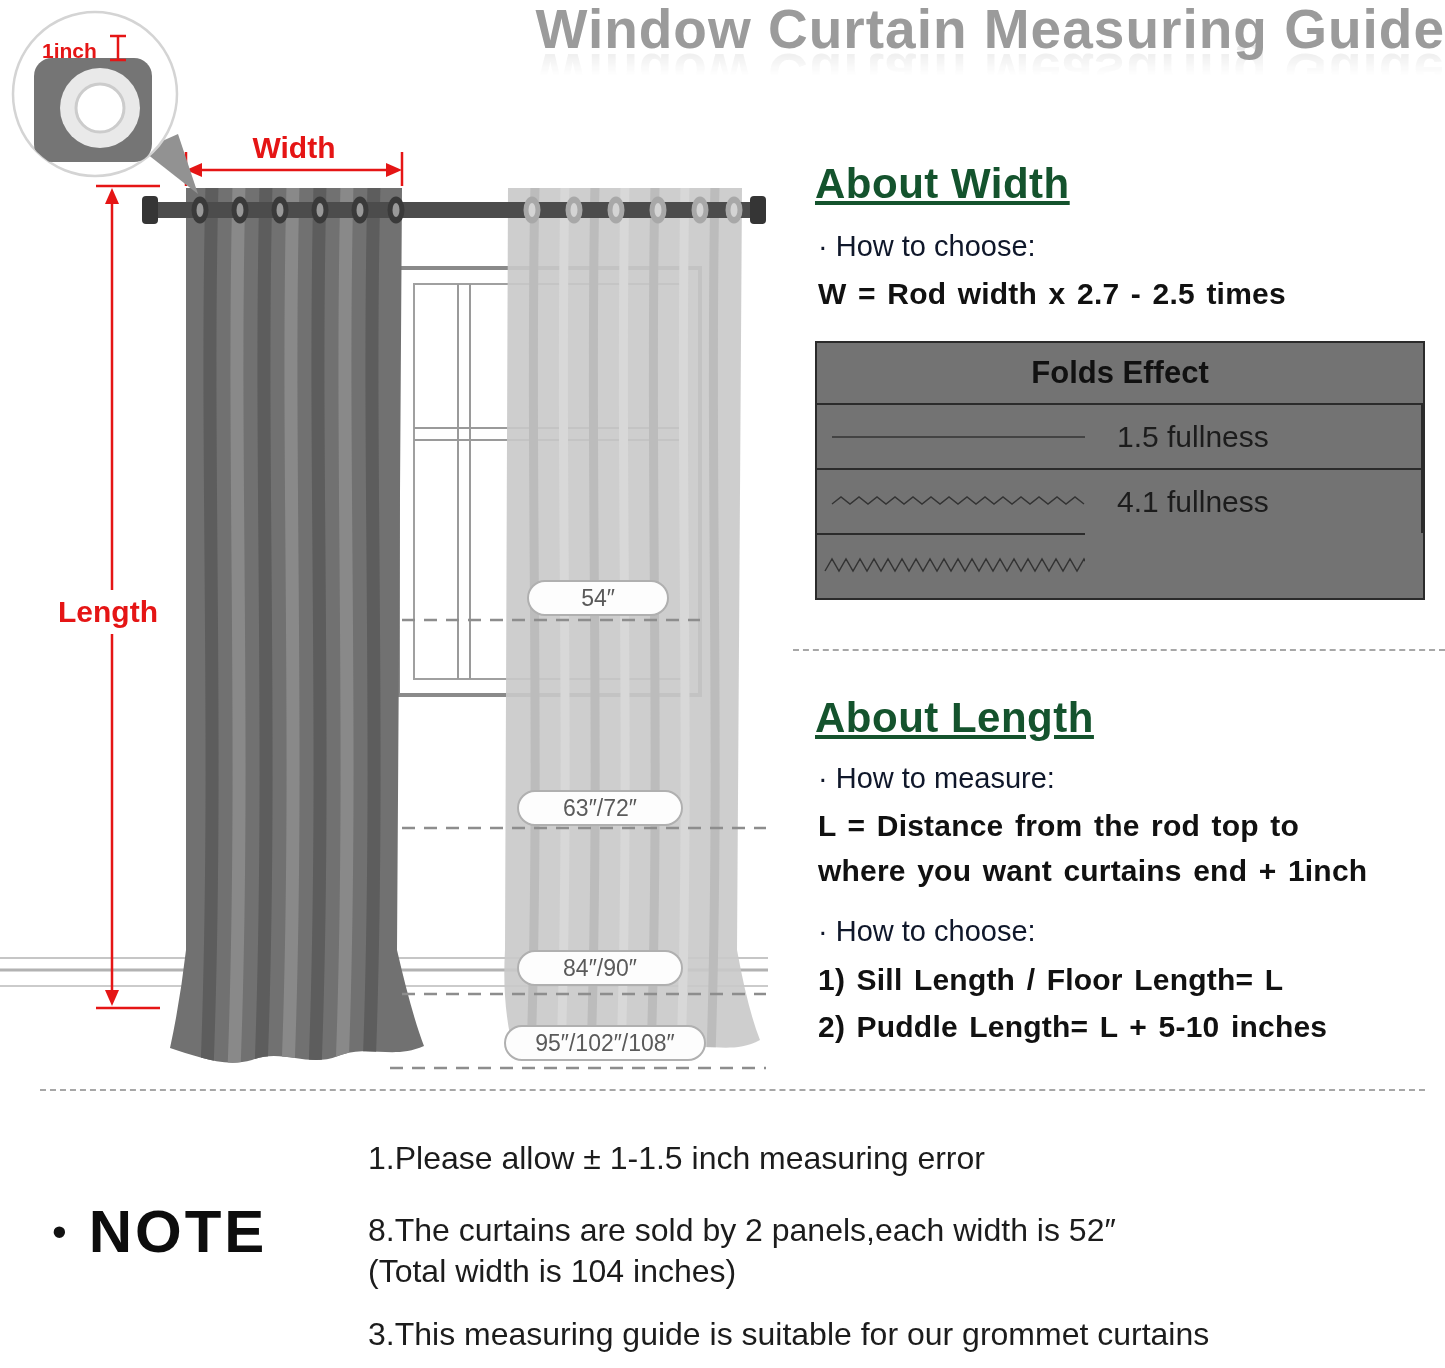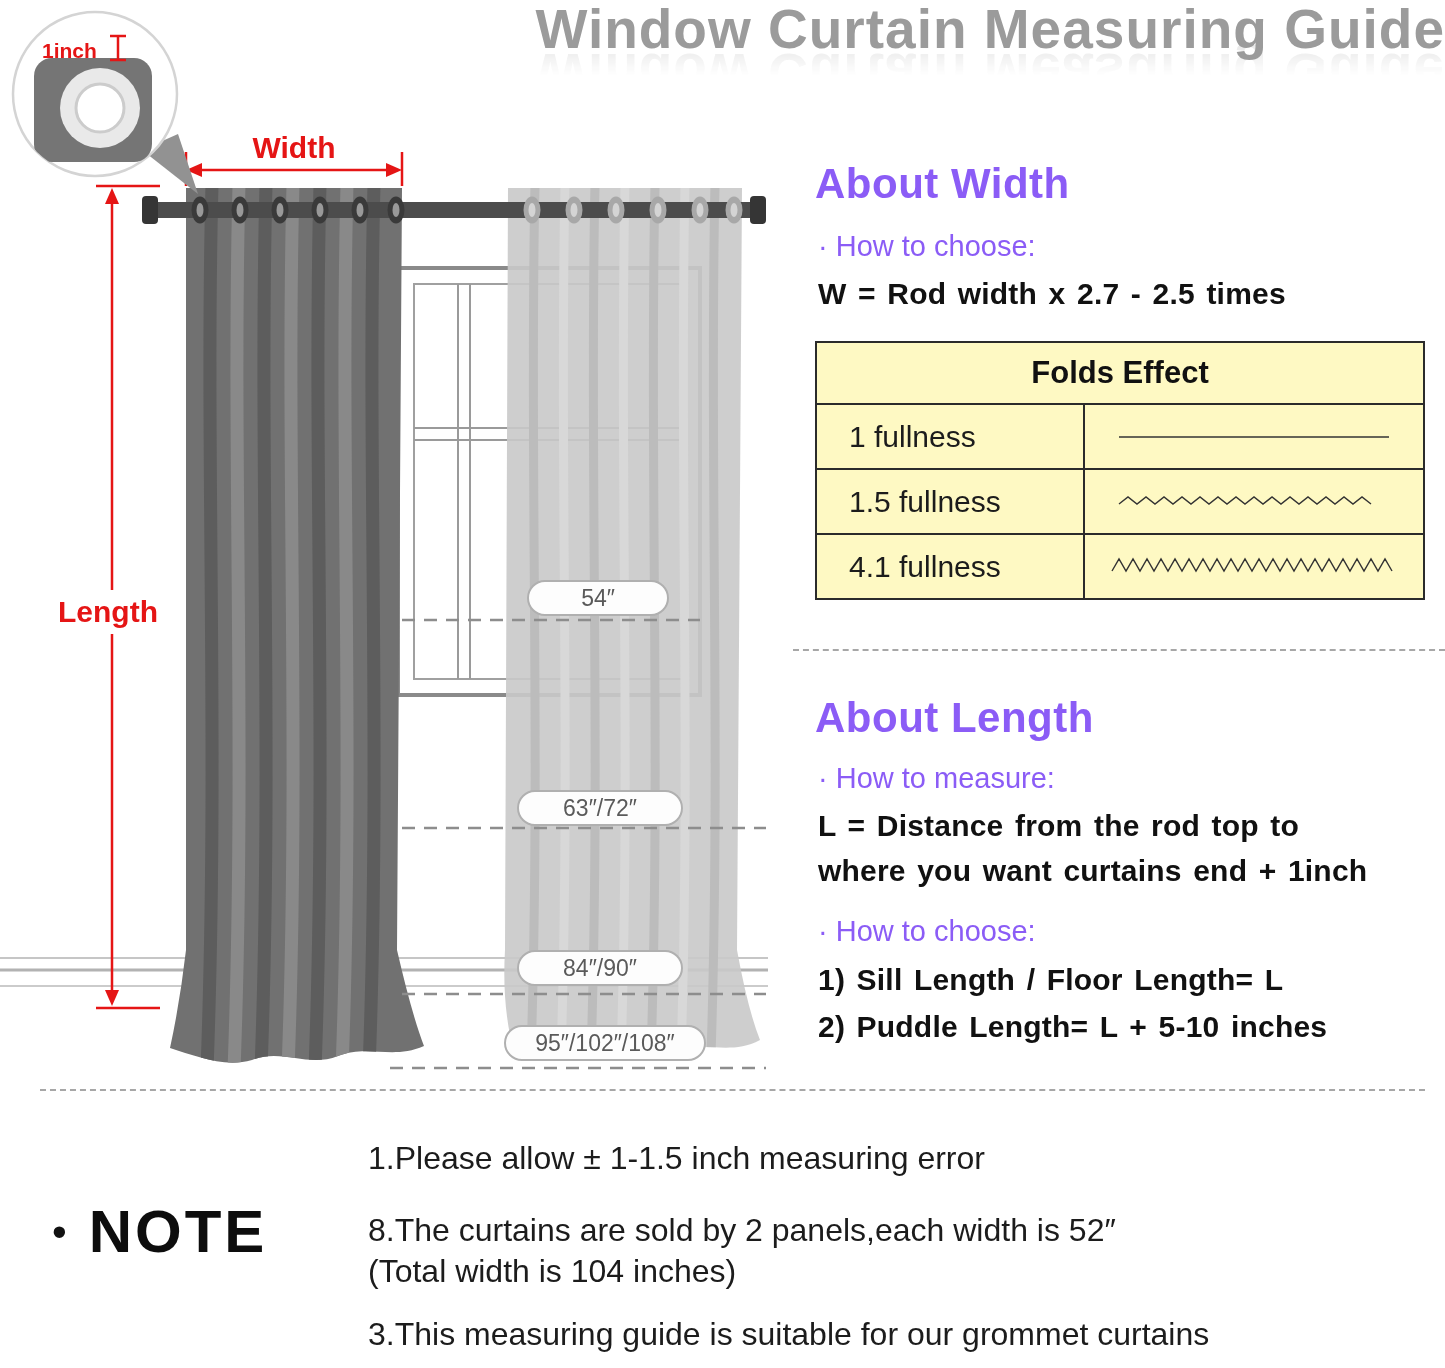--- a/index.html
+++ b/index.html
@@ -6,26 +6,26 @@
   .page{position:relative;width:1445px;height:1368px;background:#ffffff;overflow:hidden;
         font-family:"Liberation Sans", sans-serif;color:#1f1f1f;}
   .abs{position:absolute;}
   
   .title-wrap{left:0;top:2px;width:1445px;text-align:right;}
   .title{font-size:55px;font-weight:700;color:#9b9b9b;letter-spacing:1px;line-height:1.0;}
   .title-reflection{display:block;transform:scaleY(-1);opacity:.28;margin-top:-12px;
         -webkit-mask-image:linear-gradient(to top, rgba(0,0,0,.8) 0%, transparent 55%);
         mask-image:linear-gradient(to top, rgba(0,0,0,.8) 0%, transparent 55%);}
   
-  .h2{font-size:42px;font-weight:700;color:#8b5cf6;letter-spacing:.5px;line-height:1;}
-  .body-line{font-size:29px;color:#8b5cf6;line-height:1;}
+  .h2{font-size:42px;font-weight:700;color:#14532d;letter-spacing:.5px;line-height:1;text-decoration:underline;}
+  .body-line{font-size:29px;color:#0f172a;line-height:1;}
   .formula{font-size:30px;font-weight:700;color:#111;letter-spacing:.2px;word-spacing:3px;line-height:1.1;}
   
   .folds-table{left:815px;top:341px;width:606px;border:2px solid #2b2b2b;display:grid;
-        grid-template-columns:268px 1fr;background:#fef9c3;}
+        grid-template-columns:268px 1fr;background:#737373;}
   .ft-header{grid-column:1 / 3;height:60px;display:flex;align-items:center;justify-content:center;
         font-size:31px;font-weight:700;color:#111;border-bottom:2px solid #2b2b2b;}
   .ft-label{height:63px;display:flex;align-items:center;padding-left:32px;font-size:30px;color:#1c1c1c;
         border-right:2px solid #2b2b2b;border-bottom:2px solid #2b2b2b;}
   .ft-line{height:63px;display:flex;align-items:center;justify-content:center;border-bottom:2px solid #2b2b2b;}
   
   .dash-sep{border-top:2px dashed #a7a7a7;height:0;}
   
   .note-label{left:52px;top:1202px;display:flex;align-items:center;gap:22px;}
   .note-bullet{font-size:42px;color:#111;line-height:1;}
@@ -223,21 +223,20 @@
     </g>
   </svg>
 
   <div class="abs h2" style="left:815px;top:163px;">About Width</div>
   <div class="abs body-line" style="left:818px;top:232px;">· How to choose:</div>
   <div class="abs formula" style="left:818px;top:277px;">W = Rod width x 2.7 - 2.5 times</div>
 
   <div class="abs folds-table">
     <div class="ft-header">Folds Effect</div>
 
-    <div class="ft-label">1 fullness</div>
     <div class="ft-line">
       <svg width="300" height="24">
         <line x1="15" y1="12" x2="285" y2="12" stroke="#333" stroke-width="1.5"></line>
       </svg>
     </div>
 
     <div class="ft-label">1.5 fullness</div>
     <div class="ft-line">
       <svg width="300" height="24">
         <polyline fill="none" stroke="#333" stroke-width="1.4" points="15,14 24,7 33,14 42,7 51,14 60,7 69,14 78,7 87,14 96,7 105,14 114,7 123,14 132,7 141,14 150,7 159,14 168,7 177,14 186,7 195,14 204,7 213,14 222,7 231,14 240,7 249,14 258,7 267,14"></polyline>

